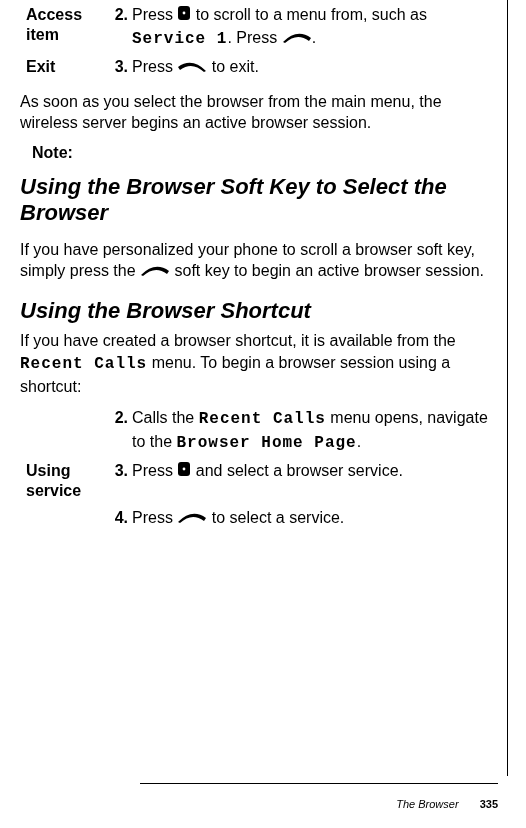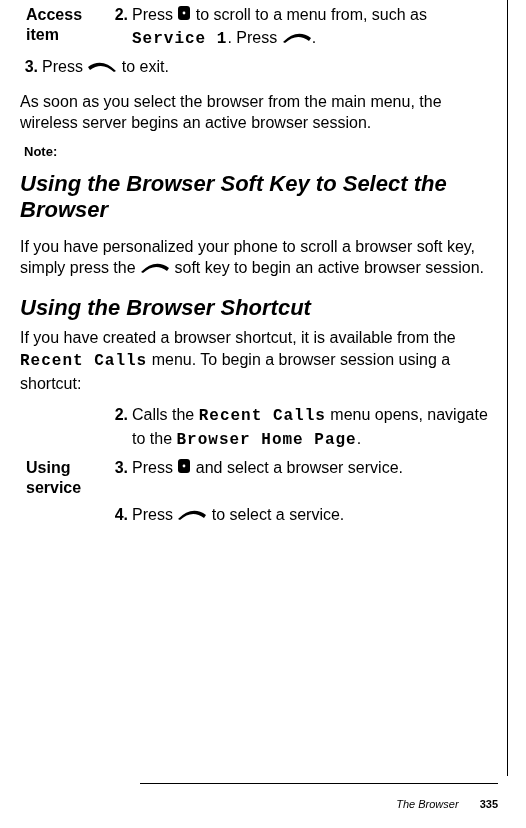--- a/index.html
+++ b/index.html
@@ -6,21 +6,21 @@
   html, body { width: 526px; height: 828px; background: #fff; font-family: Arial, Helvetica, sans-serif; color: #000; }
   .page { width: 526px; height: 828px; position: relative; padding: 4px 28px 0 20px; }
   .content { width: 100%; }
   .step-row { display: flex; align-items: flex-start; margin-bottom: 6px; justify-content: space-between; }
   .step-label { width: 90px; font-weight: bold; font-family: Arial, Helvetica, sans-serif; font-size: 16px; line-height: 1.25; padding-top: 1px; padding-left: 6px; }
   .step-body { flex: 1; display: flex; }
   .step-num { width: 22px; font-weight: bold; font-size: 16px; line-height: 1.35; text-align: right; padding-right: 4px; }
   .step-text { flex: 1; font-size: 16px; line-height: 1.35; }
   .mono { font-family: "Courier New", Courier, monospace; font-weight: bold; letter-spacing: 1px; }
   .para { font-size: 16px; line-height: 1.35; margin: 12px 0 10px 0; }
-  .note-label { font-weight: bold; font-size: 13px; margin: 6px 0 6px 4px; }
+  .note-label { font-weight: bold; font-size: 16px; margin: 6px 0 6px 12px; }
   h2.section { font-family: Arial, Helvetica, sans-serif; font-weight: bold; font-style: italic; font-size: 22px; line-height: 1.2; margin: 12px 0 8px 0; }
   h3.subsection { font-family: Arial, Helvetica, sans-serif; font-weight: bold; font-style: italic; font-size: 22px; line-height: 1.25; margin: 14px 0 6px 0; }
   .inline-icon { display: inline-block; vertical-align: middle; }
   .footer { position: absolute; bottom: 18px; right: 28px; font-size: 11px; font-style: italic; }
   .footer .pnum { font-weight: bold; font-style: normal; margin-left: 18px; }
   .footer-rule { position: absolute; right: 28px; bottom: 44px; left: 140px; border-top: 1px solid #000; }
   .side-rule { position: absolute; top: 0; right: 18px; bottom: 52px; border-right: 1px solid #000; }
 </style>
 </head>
 <body>
@@ -38,20 +38,21 @@
                 <rect x="1" y="1" width="12" height="14" rx="3" fill="#000"></rect>
                 <circle cx="7" cy="8" r="1.4" fill="#fff"></circle>
               </svg></span><span> to scroll to a menu from, such as </span><span class="mono">Service 1</span><span>. Press </span><span class="inline-icon"><svg width="30" height="12" viewBox="0 0 30 12">
                 <path d="M1 10 Q15 -4 29 6 L27 9 Q15 0 3 11 Z" fill="#000"></path>
               </svg></span><span>.</span>
         </div>
       </div>
     </div>
 
     <div class="step-row" style="margin-top:6px;">
+      <div class="step-label">Exit</div>
       <div class="step-body">
         <div class="step-num">3.</div>
         <div class="step-text">
           <span>Press </span><span class="inline-icon"><svg width="30" height="12" viewBox="0 0 30 12">
                 <path d="M29 10 Q15 -4 1 6 L3 9 Q15 0 27 11 Z" fill="#000"></path>
               </svg></span><span> to exit.</span>
         </div>
       </div>
     </div>
 

